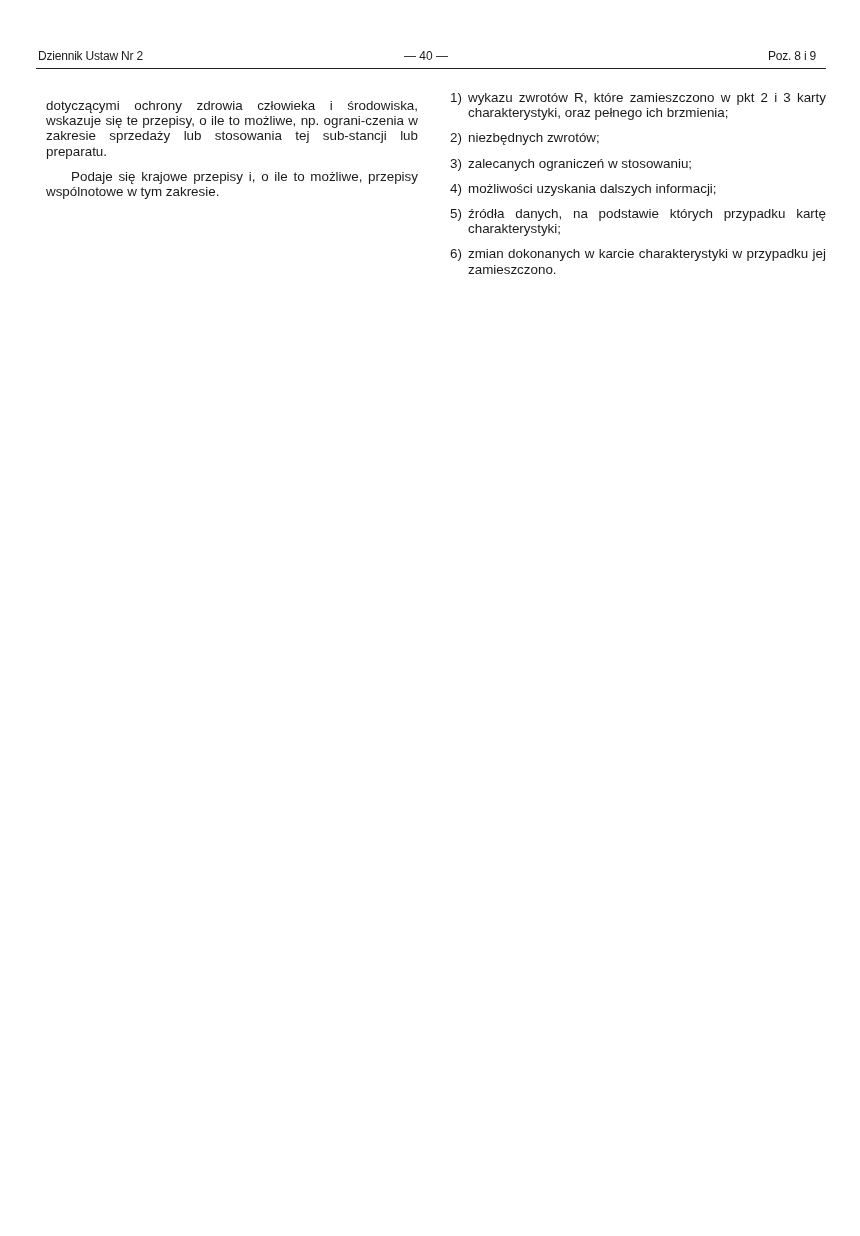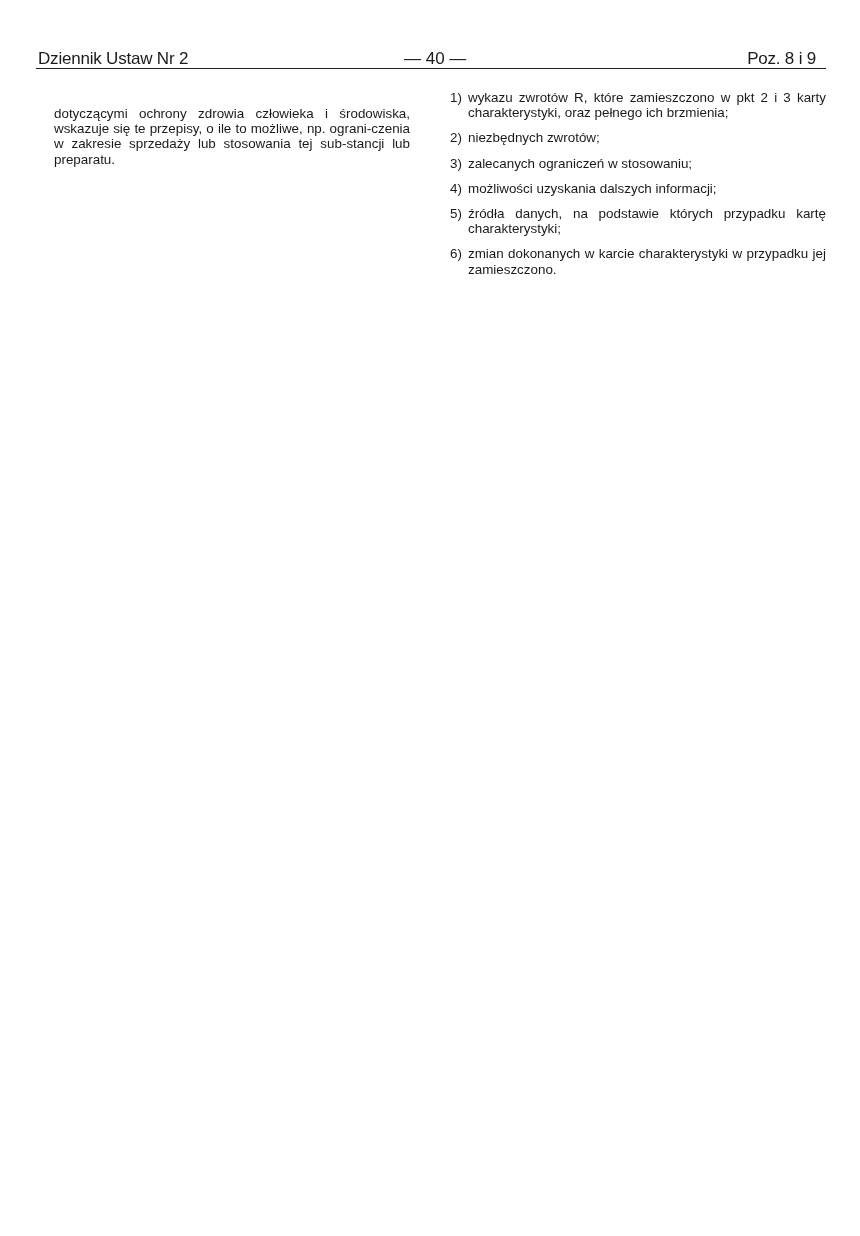--- a/index.html
+++ b/index.html
@@ -3,49 +3,50 @@
   <meta charset="utf-8">
   <style>
     html, body { margin: 0; padding: 0; }
     body {
       width: 860px; height: 1236px; background: #ffffff; color: #1a1a1a;
       font-family: "Liberation Sans", sans-serif; position: relative; overflow: hidden;
     }
     .header {
       position: absolute; left: 36px; top: 48px; width: 790px; height: 20px;
       border-bottom: 1.5px solid #222;
-      font-family: "Liberation Sans", sans-serif; font-size: 17px;
+      font-family: "Liberation Sans", sans-serif; font-size: 12px;
     }
     .header .left { position: absolute; left: 2px; top: 1px; letter-spacing: -0.2px; }
     .header .center { position: absolute; left: 368px; top: 1px; }
     .header .right { position: absolute; right: 10px; top: 1px; letter-spacing: -0.2px; }
     .col {
       position: absolute; top: 90px; font-size: 13.4px; line-height: 15.2px;
     }
     .col.left { left: 38px; width: 388px; }
     .col.right { left: 450px; width: 376px; }
-    p { margin: 16px; text-align: justify; }
+    p { margin: 8px; text-align: justify; }
     .indent { text-indent: 25px; }
     .gap { margin-top: 10px; }
     .section-head { letter-spacing: 1.6px; margin-top: 10px; }
     .list-item { display: flex; margin-bottom: 10px; }
     .list-item .num { width: 18px; flex: none; }
     .list-item .txt { flex: 1; text-align: justify; }
   </style>
 </head>
 <body>
 
 <div class="header">
   <span class="left">Dziennik Ustaw Nr 2</span>
   <span class="center">— 40 —</span>
   <span class="right">Poz. 8 i 9</span>
 </div>
 
 <div class="col left">
   <p>dotyczącymi ochrony zdrowia człowieka i środowiska, wskazuje się te przepisy, o ile to możliwe, np. ograni-czenia w zakresie sprzedaży lub stosowania tej sub-stancji lub preparatu.</p>
+  <p class="indent gap">Podaje się krajowe przepisy i, o ile to możliwe, przepisy wspólnotowe w tym zakresie.</p>
 </div>
 
 <div class="col right">
   <div class="list-item">
     <span class="num">1)</span>
     <span class="txt">wykazu zwrotów R, które zamieszczono w pkt 2 i 3 karty charakterystyki, oraz pełnego ich brzmienia;</span>
   </div>
   <div class="list-item">
     <span class="num">2)</span>
     <span class="txt">niezbędnych zwrotów;</span>

